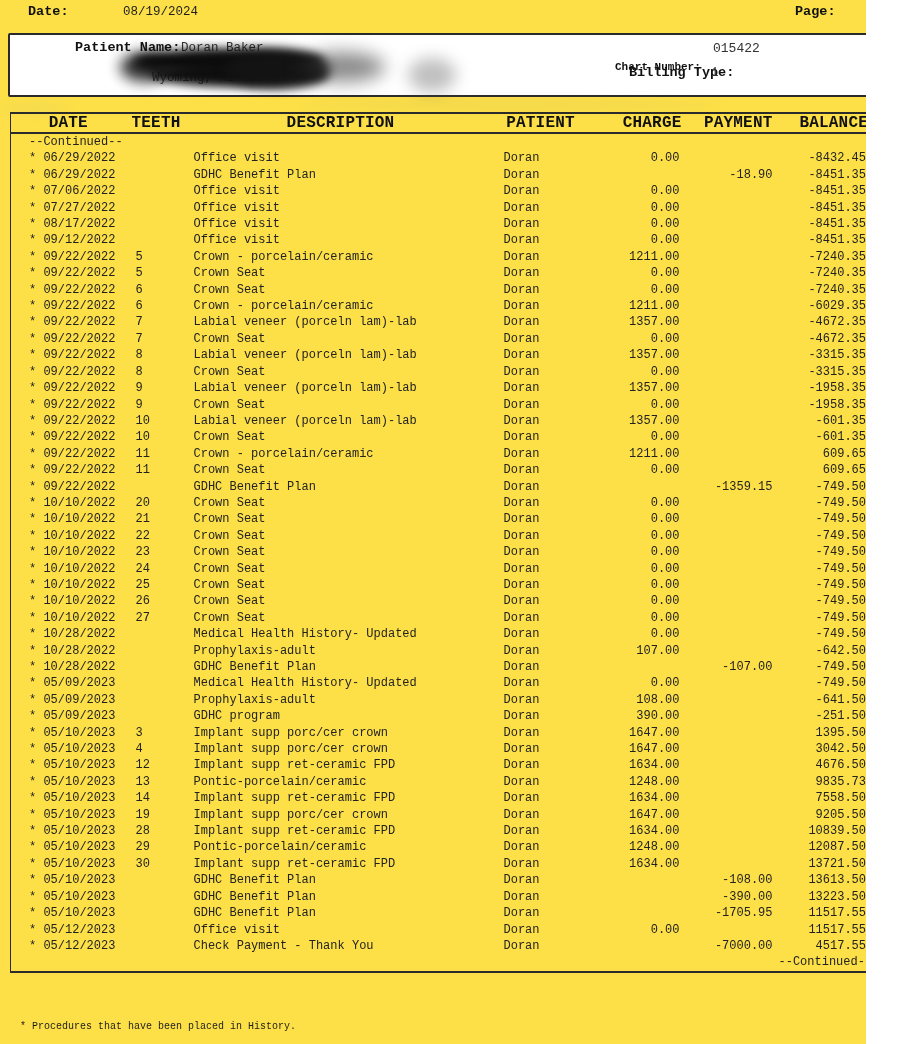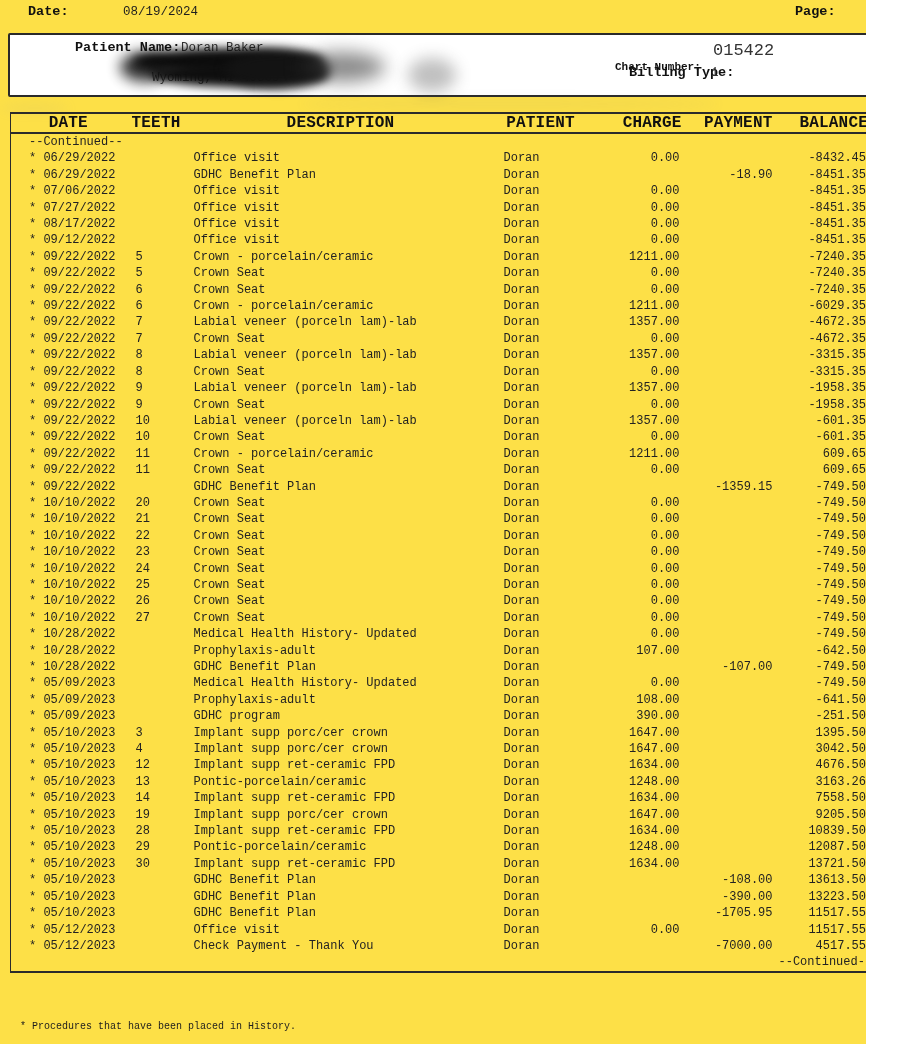--- a/index.html
+++ b/index.html
@@ -27,21 +27,21 @@
   
   .patient-box {
     position:absolute; left:8px; top:33px; width:889px; height:64px;
     border:2px solid #2a2a2a; background:#fff; border-radius:2px;
   }
   .pn-label  { position:absolute; left:75px;  top:40px; font-size:13.5px; }
   .pn-value  { position:absolute; left:181px; top:41px; font-size:12.5px; color:#333; }
   .addr1     { position:absolute; left:258px; top:56px; font-size:12.5px; color:#4a4a4a; z-index:1; }
   .addr2     { position:absolute; left:152px; top:71px; font-size:12.5px; color:#474747; z-index:1; }
   .cn-label  { position:absolute; left:615px; top:40px; font-size:11px;margin-top:21px; }
-  .cn-value  { position:absolute; left:713px; top:41px; font-size:17px; color:#333; }
+  .cn-value  { position:absolute; left:713px; top:41px; font-size:13px; color:#333; }
   .bt-label  { position:absolute; left:629px; top:65px; font-size:13.5px; }
   .bt-value  { position:absolute; left:711px; top:66px; font-size:12.5px; color:#333; }
 
   
   .blob { position:absolute; border-radius:50%; z-index:2; }
   .blob-a1 { left:133px; top:48px; width:190px; height:27px; background:#0c0c0c; filter:blur(5px); }
   .blob-a2 { left:150px; top:61px; width:178px; height:26px; background:#0e0e0e; filter:blur(5px); }
   .blob-a3 { left:225px; top:50px; width:105px; height:38px; background:#141414; filter:blur(6px); opacity:.92; }
   .blob-tail { left:300px; top:52px; width:85px; height:30px; background:#2c2c2c; filter:blur(9px); opacity:.55; }
   .blob-b  { left:408px; top:58px; width:48px; height:34px; background:#5a5a5a; filter:blur(8px); opacity:.38; }
@@ -503,21 +503,21 @@
           <td></td>
           <td>4676.50</td>
         </tr>
         <tr>
           <td>* 05/10/2023</td>
           <td>13</td>
           <td>Pontic-porcelain/ceramic</td>
           <td>Doran</td>
           <td>1248.00</td>
           <td></td>
-          <td>3163.26</td>
+          <td>9835.73</td>
         </tr>
         <tr>
           <td>* 05/10/2023</td>
           <td>14</td>
           <td>Implant supp ret-ceramic FPD</td>
           <td>Doran</td>
           <td>1634.00</td>
           <td></td>
           <td>7558.50</td>
         </tr>

